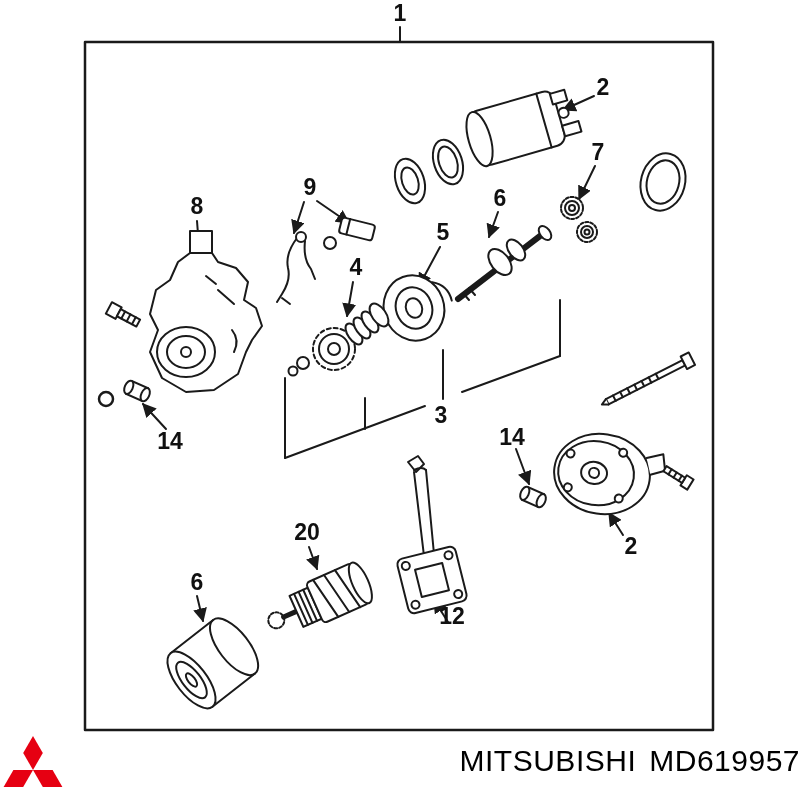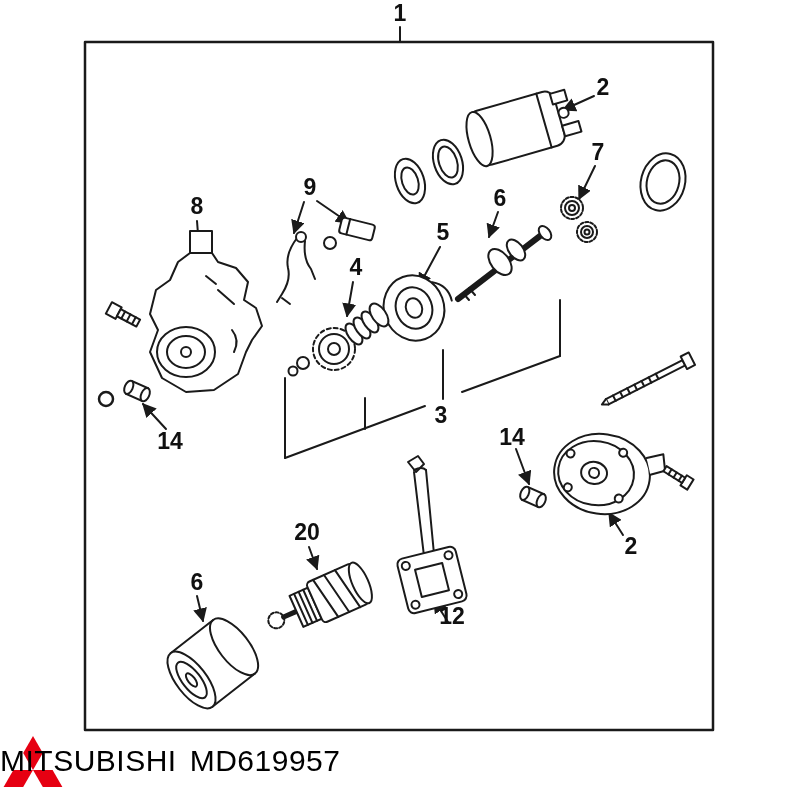--- a/index.html
+++ b/index.html
@@ -2,21 +2,21 @@
 <html><head>
 <meta charset="utf-8">
 <style>
   html,body{margin:0;padding:0;background:#ffffff;}
   .stage{position:relative;width:800px;height:800px;background:#ffffff;overflow:hidden;
          font-family:"Liberation Sans",sans-serif;}
   .stage svg{position:absolute;left:0;top:0;}
   .callout{position:absolute;transform:translate(-50%,-50%);
            font:700 23px "Liberation Sans",sans-serif;color:#111;user-select:none;}
   .footer{position:absolute;left:0;top:744px;width:800px;display:flex;
-          justify-content:flex-start;gap:13px;font-size:30px;color:#000;
+          justify-content:flex-end;gap:13px;font-size:30px;color:#000;
           font-family:"Liberation Sans",sans-serif;letter-spacing:.5px;}
 </style>
 </head>
 <body>
 
 <div class="stage">
 
 <svg width="800" height="800" viewBox="0 0 800 800" stroke="#1a1a1a" fill="none" stroke-width="2" stroke-linecap="round" stroke-linejoin="round">
   <defs>
     <marker id="arrowhead" viewBox="0 0 10 10" refX="9" refY="5" markerWidth="7" markerHeight="7" orient="auto-start-reverse">

